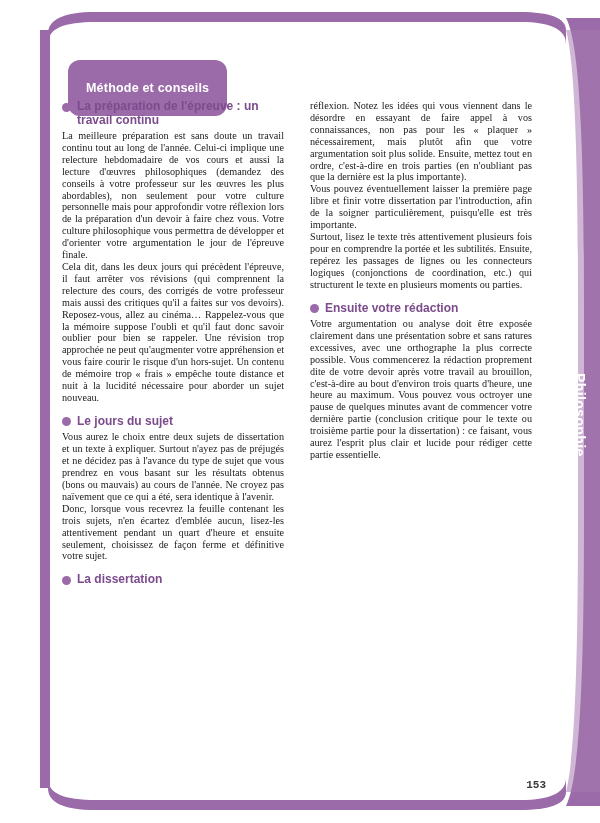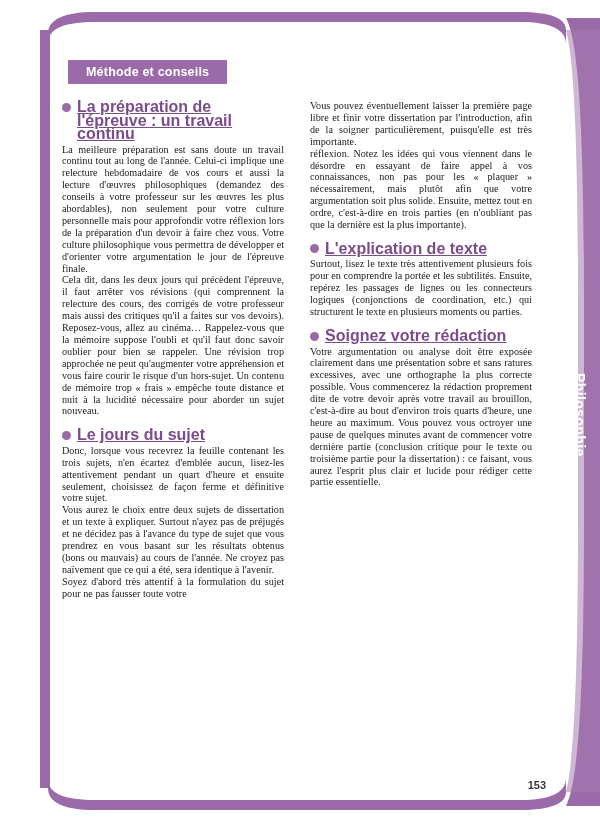--- a/index.html
+++ b/index.html
@@ -37,23 +37,23 @@
     text-align: center;
     line-height: 28px;
   }
 
   
   .title-pill {
     position: absolute;
     left: 68px;
     top: 60px;
     height: 24px;
-    padding: 0 18px;
+    padding: 16px 18px;
     background: #9b6aa8;
-    border-radius: 1px;
+    border-radius: 12px;
     color: #ffffff;
     font-family: "Liberation Sans", sans-serif;
     font-weight: bold;
     font-size: 12.5px;
     line-height: 24px;
     letter-spacing: 0.2px;
     box-shadow: 0 0 0 3px #ffffff;
   }
 
   
@@ -70,25 +70,24 @@
     width: 222px;
   }
   .col-left  { left: 0; }
   .col-right { left: 248px; }
 
   h2.section {
     margin: 0 0 3px 0;
     padding: 0 0 0 15px;
     position: relative;
     font-family: "Liberation Sans", sans-serif;
-    font-size: 16px;
+    font-size: 12px;
     font-weight: bold;
     color: #7b4b8c;
     line-height: 13.5px;
-    text-decoration: underline;
   }
   h2.section .bullet {
     position: absolute;
     left: 0;
     top: 2.5px;
     width: 9px;
     height: 9px;
     border-radius: 50%;
     background: #9b6aa8;
   }
@@ -104,21 +103,21 @@
     text-justify: inter-word;
     hyphens: manual;
   }
   p.body + p.body { margin-top: 0; }
 
   
   .page-number {
     position: absolute;
     right: 54px;
     bottom: 32px;
-    font-family: Liberation Sans, sans-serif;
+    font-family: Liberation Mono, monospace;
     font-size: 11px;
     font-weight: bold;
     color: #3a3a3a;
   }
 </style>
 </head>
 <body>
 
 <div class="page">
 
@@ -146,41 +145,40 @@
         <span class="bullet"></span>
         <span>La préparation de l'épreuve : un travail continu</span>
       </h2>
       <p class="body">La meilleure préparation est sans doute un travail continu tout au long de l'année. Celui-ci implique une relecture hebdomadaire de vos cours et aussi la lecture d'œuvres philosophiques (demandez des conseils à votre professeur sur les œuvres les plus abordables), non seulement pour votre culture personnelle mais pour approfondir votre réflexion lors de la préparation d'un devoir à faire chez vous. Votre culture philosophique vous permettra de développer et d'orienter votre argumentation le jour de l'épreuve finale.</p>
       <p class="body">Cela dit, dans les deux jours qui précèdent l'épreuve, il faut arrêter vos révisions (qui comprennent la relecture des cours, des corrigés de votre professeur mais aussi des critiques qu'il a faites sur vos devoirs). Reposez-vous, allez au cinéma… Rappelez-vous que la mémoire suppose l'oubli et qu'il faut donc savoir oublier pour bien se rappeler. Une révision trop approchée ne peut qu'augmenter votre appréhension et vous faire courir le risque d'un hors-sujet. Un contenu de mémoire trop « frais » empêche toute distance et nuit à la lucidité nécessaire pour aborder un sujet nouveau.</p>
 
       <h2 class="section spaced">
         <span class="bullet"></span>
         <span>Le jours du sujet</span>
       </h2>
+      <p class="body">Vous aurez le choix entre deux sujets de dissertation et un texte à expliquer. Surtout n'ayez pas de préjugés et ne décidez pas à l'avance du type de sujet que vous prendrez en vous basant sur les résultats obtenus (bons ou mauvais) au cours de l'année. Ne croyez pas naïvement que ce qui a été, sera identique à l'avenir.</p>
       <p class="body">Donc, lorsque vous recevrez la feuille contenant les trois sujets, n'en écartez d'emblée aucun, lisez-les attentivement pendant un quart d'heure et ensuite seulement, choisissez de façon ferme et définitive votre sujet.</p>
-      <p class="body">Vous aurez le choix entre deux sujets de dissertation et un texte à expliquer. Surtout n'ayez pas de préjugés et ne décidez pas à l'avance du type de sujet que vous prendrez en vous basant sur les résultats obtenus (bons ou mauvais) au cours de l'année. Ne croyez pas naïvement que ce qui a été, sera identique à l'avenir.</p>
 
-      <p class="body">Soyez d'abord très attentif à la formulation du sujet pour ne pas fausser toute votre</p>
+      <h2 class="section spaced">
+        <span class="bullet"></span>
+        <span>La dissertation</span>
+      </h2>
 
     </div>
 
     <div class="col col-right">
 
+      <p class="body">réflexion. Notez les idées qui vous viennent dans le désordre en essayant de faire appel à vos connaissances, non pas pour les « plaquer » nécessairement, mais plutôt afin que votre argumentation soit plus solide. Ensuite, mettez tout en ordre, c'est-à-dire en trois parties (en n'oubliant pas que la dernière est la plus importante).</p>
       <p class="body">Vous pouvez éventuellement laisser la première page libre et finir votre dissertation par l'introduction, afin de la soigner particulièrement, puisqu'elle est très importante.</p>
-      <p class="body">réflexion. Notez les idées qui vous viennent dans le désordre en essayant de faire appel à vos connaissances, non pas pour les « plaquer » nécessairement, mais plutôt afin que votre argumentation soit plus solide. Ensuite, mettez tout en ordre, c'est-à-dire en trois parties (en n'oubliant pas que la dernière est la plus importante).</p>
 
-      <h2 class="section spaced">
-        <span class="bullet"></span>
-        <span>L'explication de texte</span>
-      </h2>
       <p class="body">Surtout, lisez le texte très attentivement plusieurs fois pour en comprendre la portée et les subtilités. Ensuite, repérez les passages de lignes ou les connecteurs logiques (conjonctions de coordination, etc.) qui structurent le texte en plusieurs moments ou parties.</p>
 
       <h2 class="section spaced">
         <span class="bullet"></span>
-        <span>Soignez votre rédaction</span>
+        <span>Ensuite votre rédaction</span>
       </h2>
       <p class="body">Votre argumentation ou analyse doit être exposée clairement dans une présentation sobre et sans ratures excessives, avec une orthographe la plus correcte possible. Vous commencerez la rédaction proprement dite de votre devoir après votre travail au brouillon, c'est-à-dire au bout d'environ trois quarts d'heure, une heure au maximum. Vous pouvez vous octroyer une pause de quelques minutes avant de commencer votre dernière partie (conclusion critique pour le texte ou troisième partie pour la dissertation) : ce faisant, vous aurez l'esprit plus clair et lucide pour rédiger cette partie essentielle.</p>
 
 
     </div>
   </div>
 
   <div class="page-number">153</div>
 
 </div>

